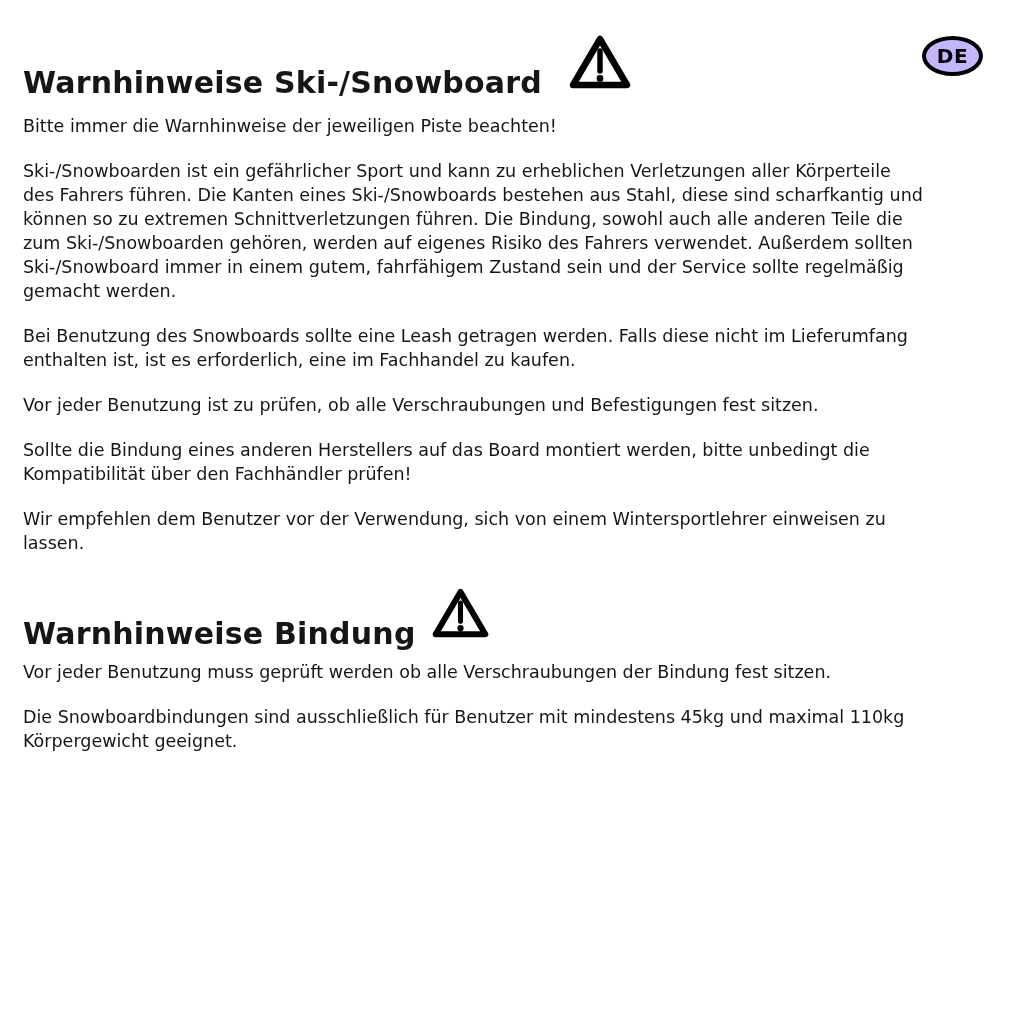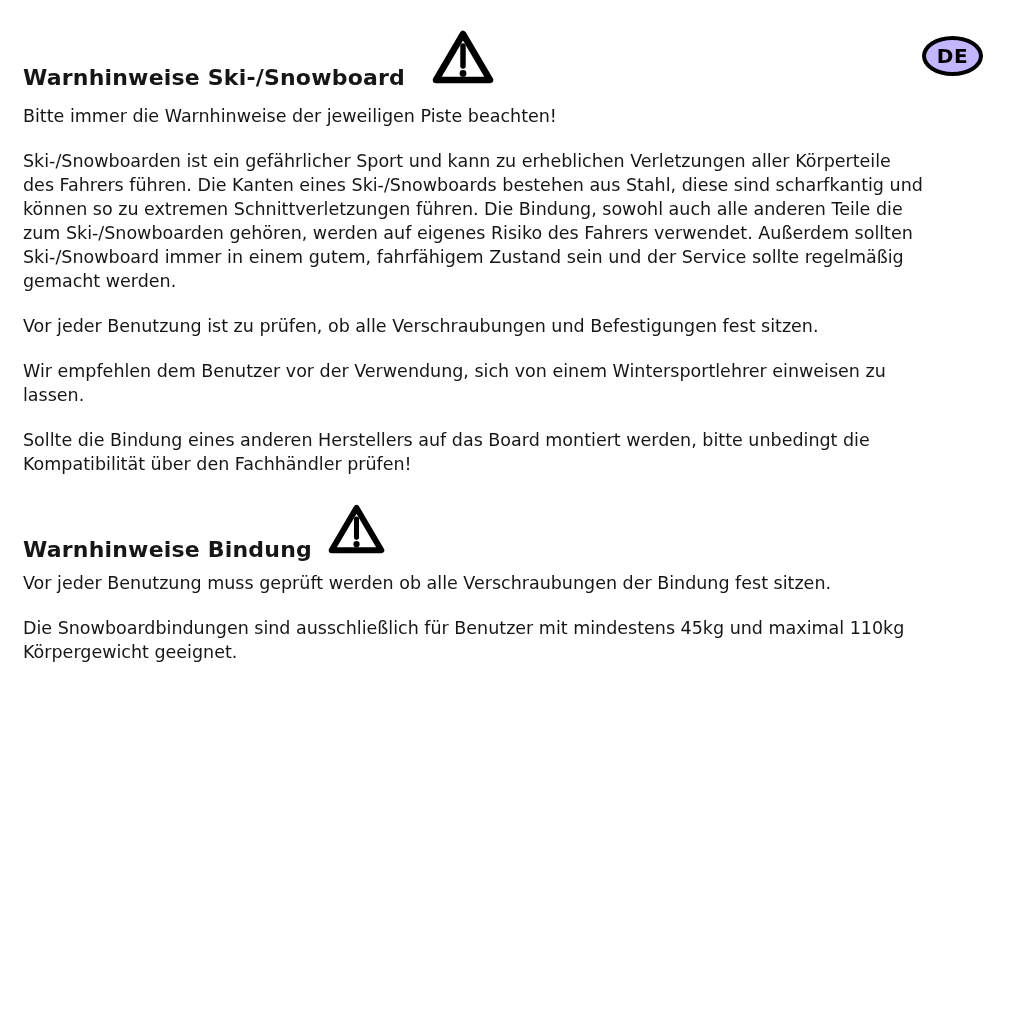--- a/index.html
+++ b/index.html
@@ -19,21 +19,21 @@
     width: 100%;
     height: 100%;
   }
   .heading-row {
     display: flex;
     align-items: center;
   }
   .heading-row.first { margin: 0 0 14px 0; }
   .heading-row.second { margin: 1px 0 9px 0; }
   .heading {
-    font-size: 22px;
+    font-size: 30px;
     font-weight: bold;
     letter-spacing: 0.2px;
     white-space: nowrap;
     margin-top: 40px;
   }
   .warn-icon { flex: 0 0 auto; display: block; }
   .heading-row.first .warn-icon { margin-left: 27px; }
   .heading-row.second .warn-icon { margin-left: 16px; }
   p.body-text {
     font-size: 17.5px;
@@ -77,25 +77,27 @@
     </svg>
   </div>
 
   <p class="body-text">Bitte immer die Warnhinweise der jeweiligen Piste beachten!</p>
   <p class="body-text">Ski-/Snowboarden ist ein gefährlicher Sport und kann zu erheblichen Verletzungen aller Körperteile
 des Fahrers führen. Die Kanten eines Ski-/Snowboards bestehen aus Stahl, diese sind scharfkantig und
 können so zu extremen Schnittverletzungen führen. Die Bindung, sowohl auch alle anderen Teile die
 zum Ski-/Snowboarden gehören, werden auf eigenes Risiko des Fahrers verwendet. Außerdem sollten
 Ski-/Snowboard immer in einem gutem, fahrfähigem Zustand sein und der Service sollte regelmäßig
 gemacht werden.</p>
+  <p class="body-text">Bei Benutzung des Snowboards sollte eine Leash getragen werden. Falls diese nicht im Lieferumfang
+enthalten ist, ist es erforderlich, eine im Fachhandel zu kaufen.</p>
   <p class="body-text">Vor jeder Benutzung ist zu prüfen, ob alle Verschraubungen und Befestigungen fest sitzen.</p>
+  <p class="body-text">Sollte die Bindung eines anderen Herstellers auf das Board montiert werden, bitte unbedingt die
+Kompatibilität über den Fachhändler prüfen!</p>
   <p class="body-text">Wir empfehlen dem Benutzer vor der Verwendung, sich von einem Wintersportlehrer einweisen zu
 lassen.</p>
-  <p class="body-text">Sollte die Bindung eines anderen Herstellers auf das Board montiert werden, bitte unbedingt die
-Kompatibilität über den Fachhändler prüfen!</p>
 
   <div class="heading-row second">
     <span class="heading">Warnhinweise Bindung</span>
     <svg class="warn-icon" width="57" height="56" viewBox="0 0 62 58" aria-hidden="true">
       <path d="M31 5 L58 51 L4 51 Z" fill="none" stroke="#000" stroke-width="6.5" stroke-linejoin="round"></path>
       <line x1="31" y1="17" x2="31" y2="37" stroke="#000" stroke-width="5.5" stroke-linecap="round"></line>
       <circle cx="31" cy="44.5" r="3.4" fill="#000"></circle>
     </svg>
   </div>
 

